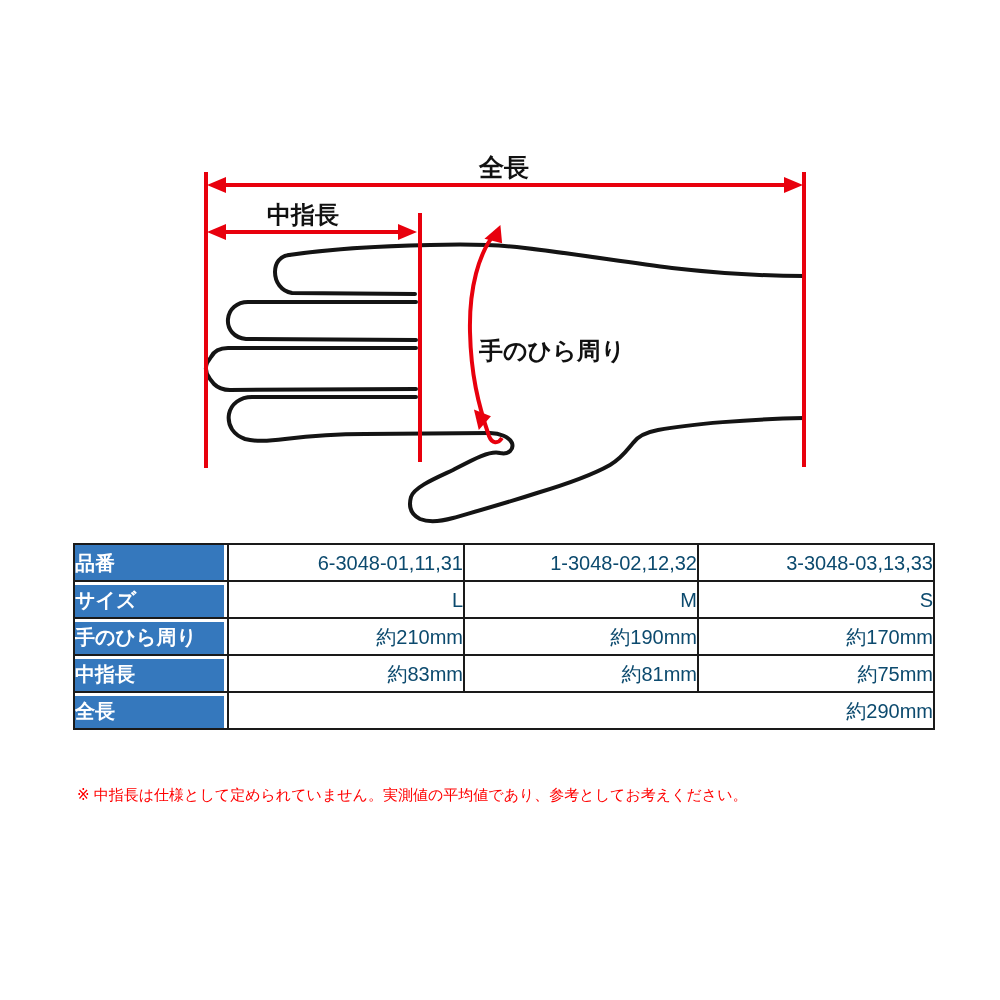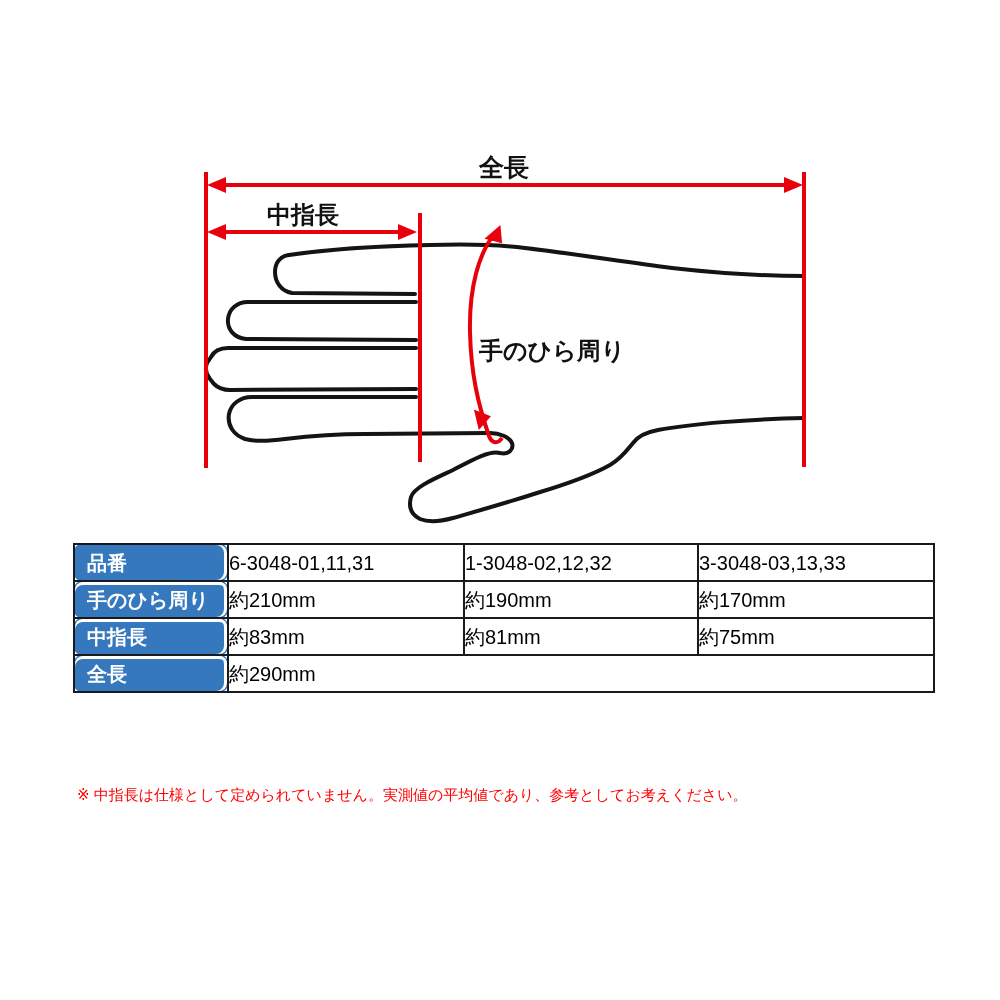--- a/index.html
+++ b/index.html
@@ -18,26 +18,26 @@
   #spec-table{
     position:absolute;left:73px;top:543px;width:860px;
     border-collapse:collapse;table-layout:fixed;
   }
   #spec-table th,#spec-table td{
     border:2px solid #1a1a1a;height:35px;padding:0;
     font-size:20px;line-height:1.1;overflow:hidden;white-space:nowrap;
   }
   #spec-table th{
     background:#3578bd;color:#ffffff;font-weight:bold;text-align:left;
-    padding-left:12px;box-shadow:inset -3px 0 0 #ffffff;border-radius:8px;
+    box-shadow:inset -3px 0 0 #ffffff;
   }
   #spec-table tr + tr th{
     box-shadow:inset 0 3px 0 #ffffff, inset -3px 0 0 #ffffff;
   }
-  #spec-table td{color:#000000;text-align:left;background:#ffffff;}
+  #spec-table td{color:#0c4a6e;text-align:right;background:#ffffff;}
   
   #footnote{
     position:absolute;left:77px;top:785px;width:900px;
     color:#ff0000;font-size:15px;line-height:20px;white-space:nowrap;
   }
 </style>
 </head>
 <body>
 
 <svg id="diagram" viewBox="0 0 1000 540">
@@ -86,20 +86,26 @@
       <col style="width:236px">
   </colgroup>
   <tbody>
     <tr>
       <th>品番</th>
       <td>6-3048-01,11,31</td>
       <td>1-3048-02,12,32</td>
       <td>3-3048-03,13,33</td>
     </tr>
     <tr>
+      <th>サイズ</th>
+      <td>L</td>
+      <td>M</td>
+      <td>S</td>
+    </tr>
+    <tr>
       <th>手のひら周り</th>
       <td>約210mm</td>
       <td>約190mm</td>
       <td>約170mm</td>
     </tr>
     <tr>
       <th>中指長</th>
       <td>約83mm</td>
       <td>約81mm</td>
       <td>約75mm</td>

